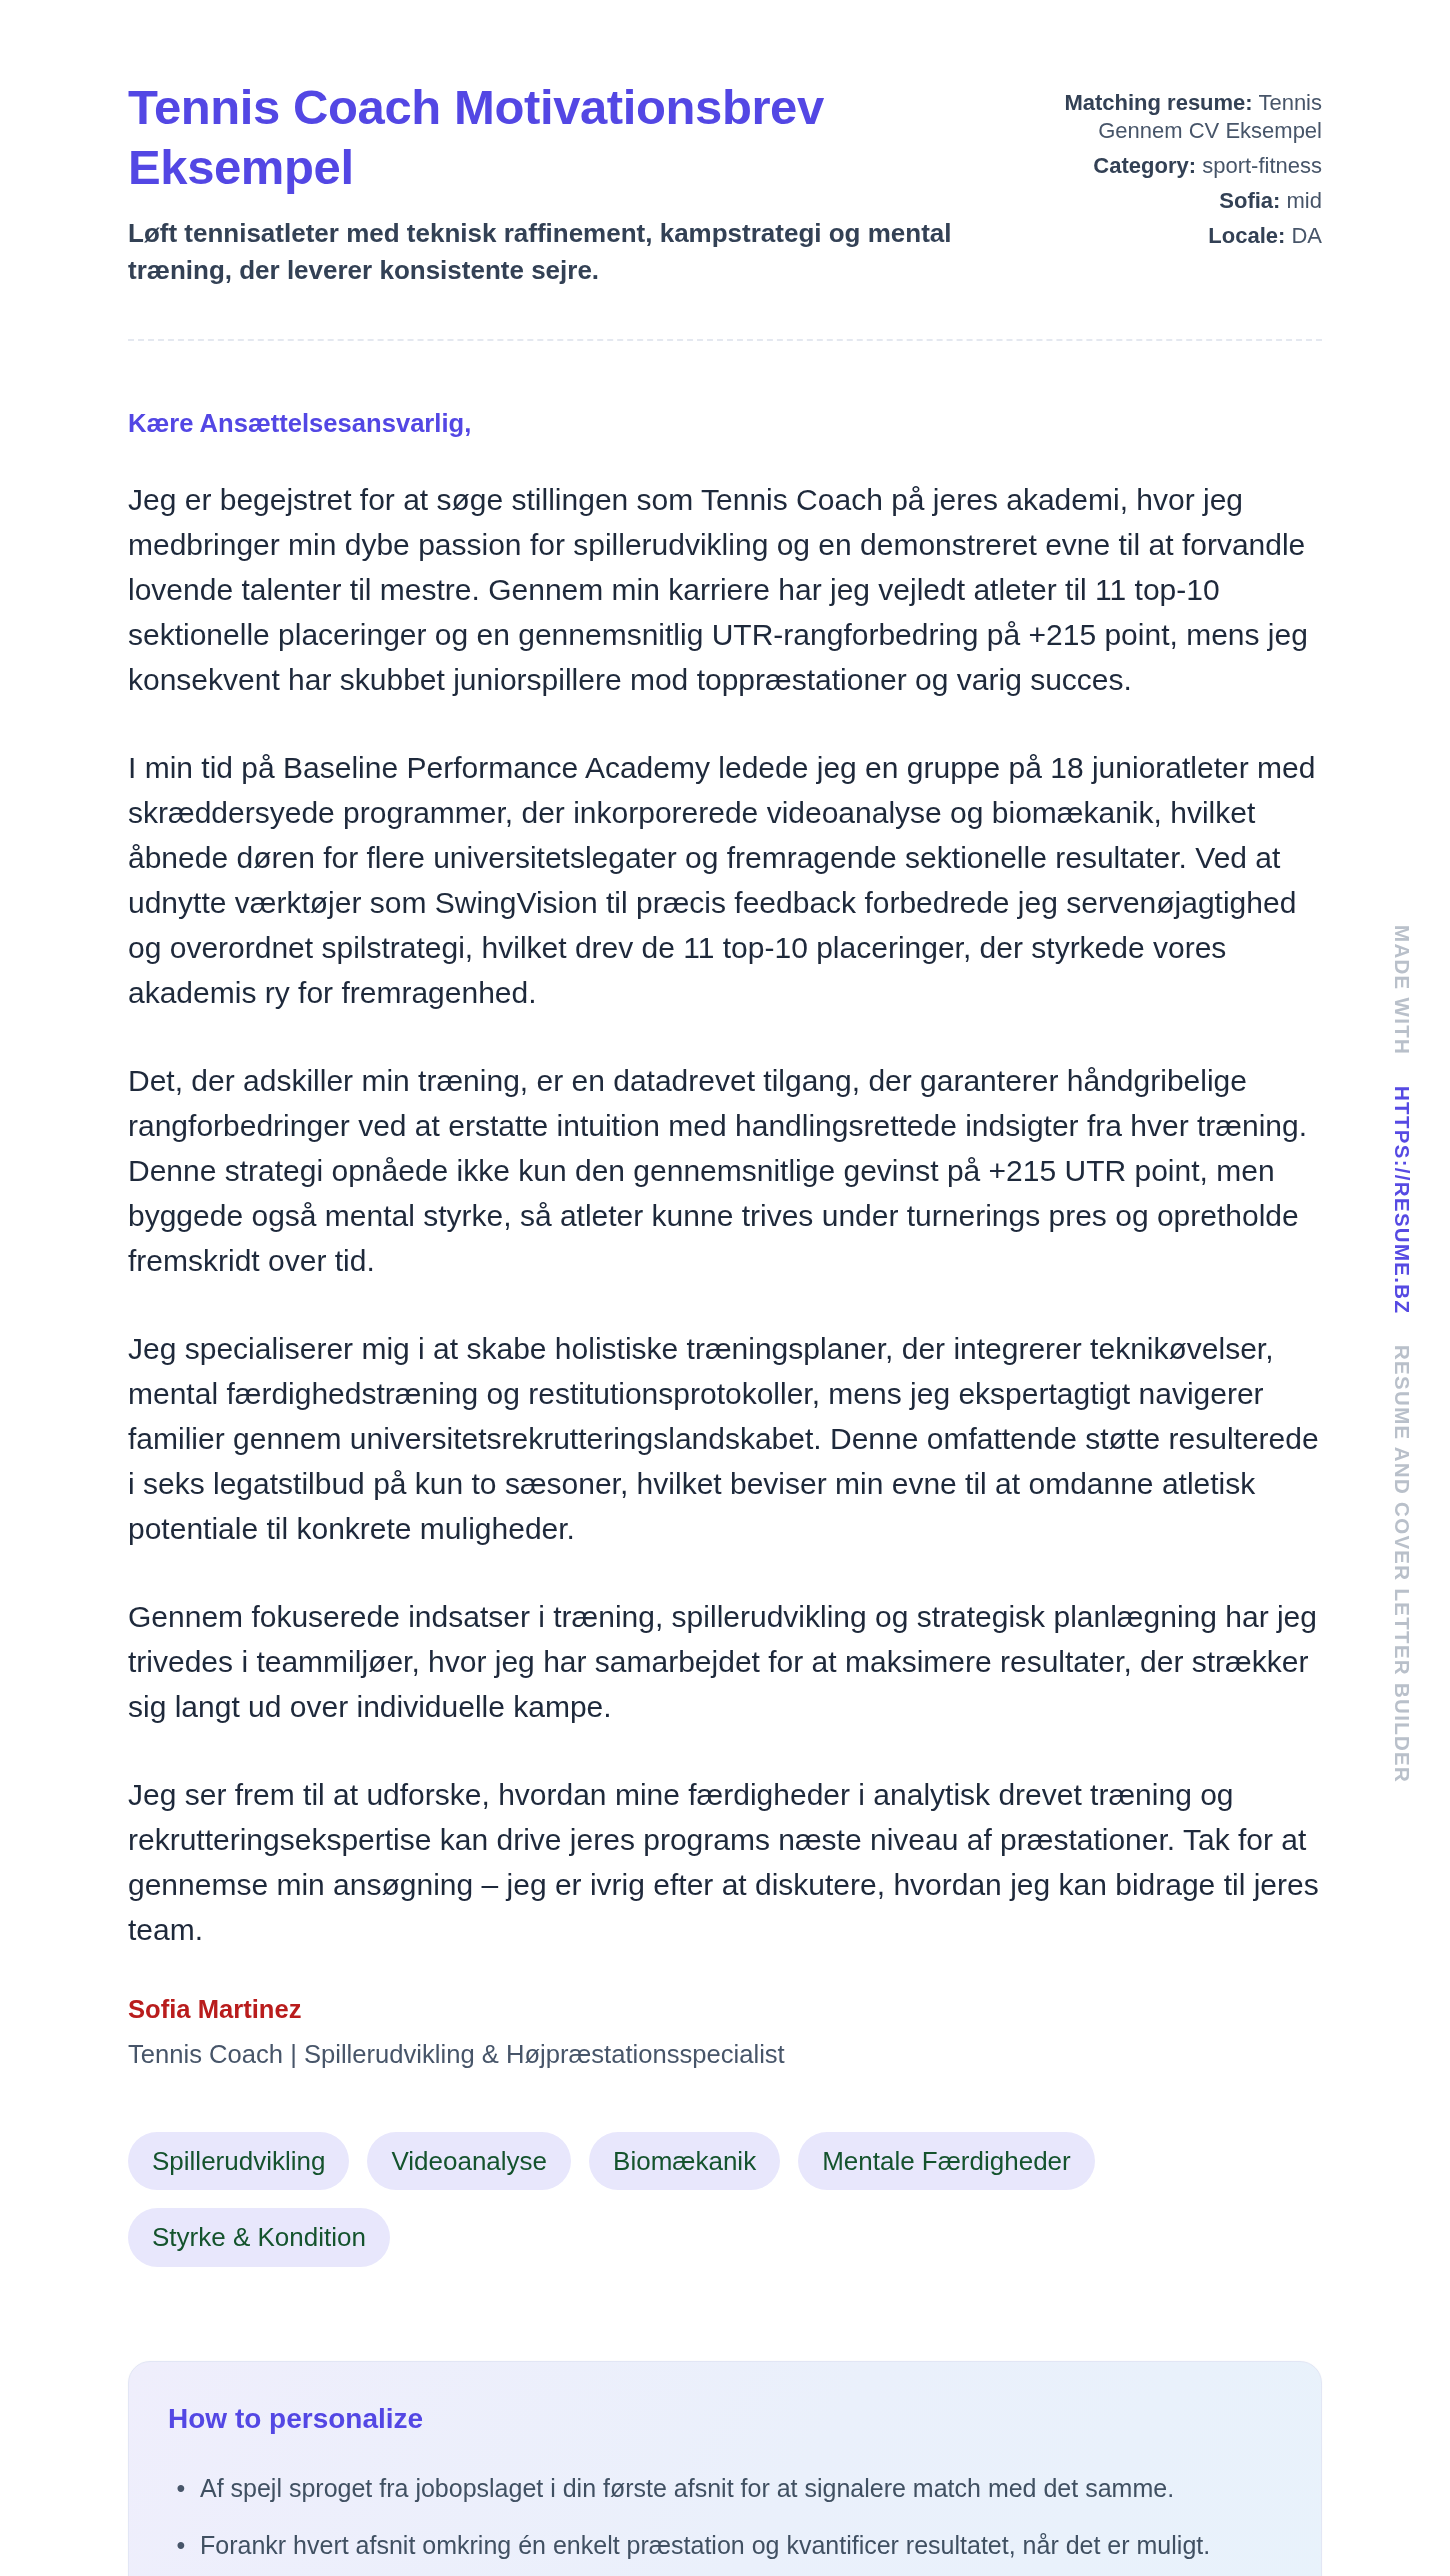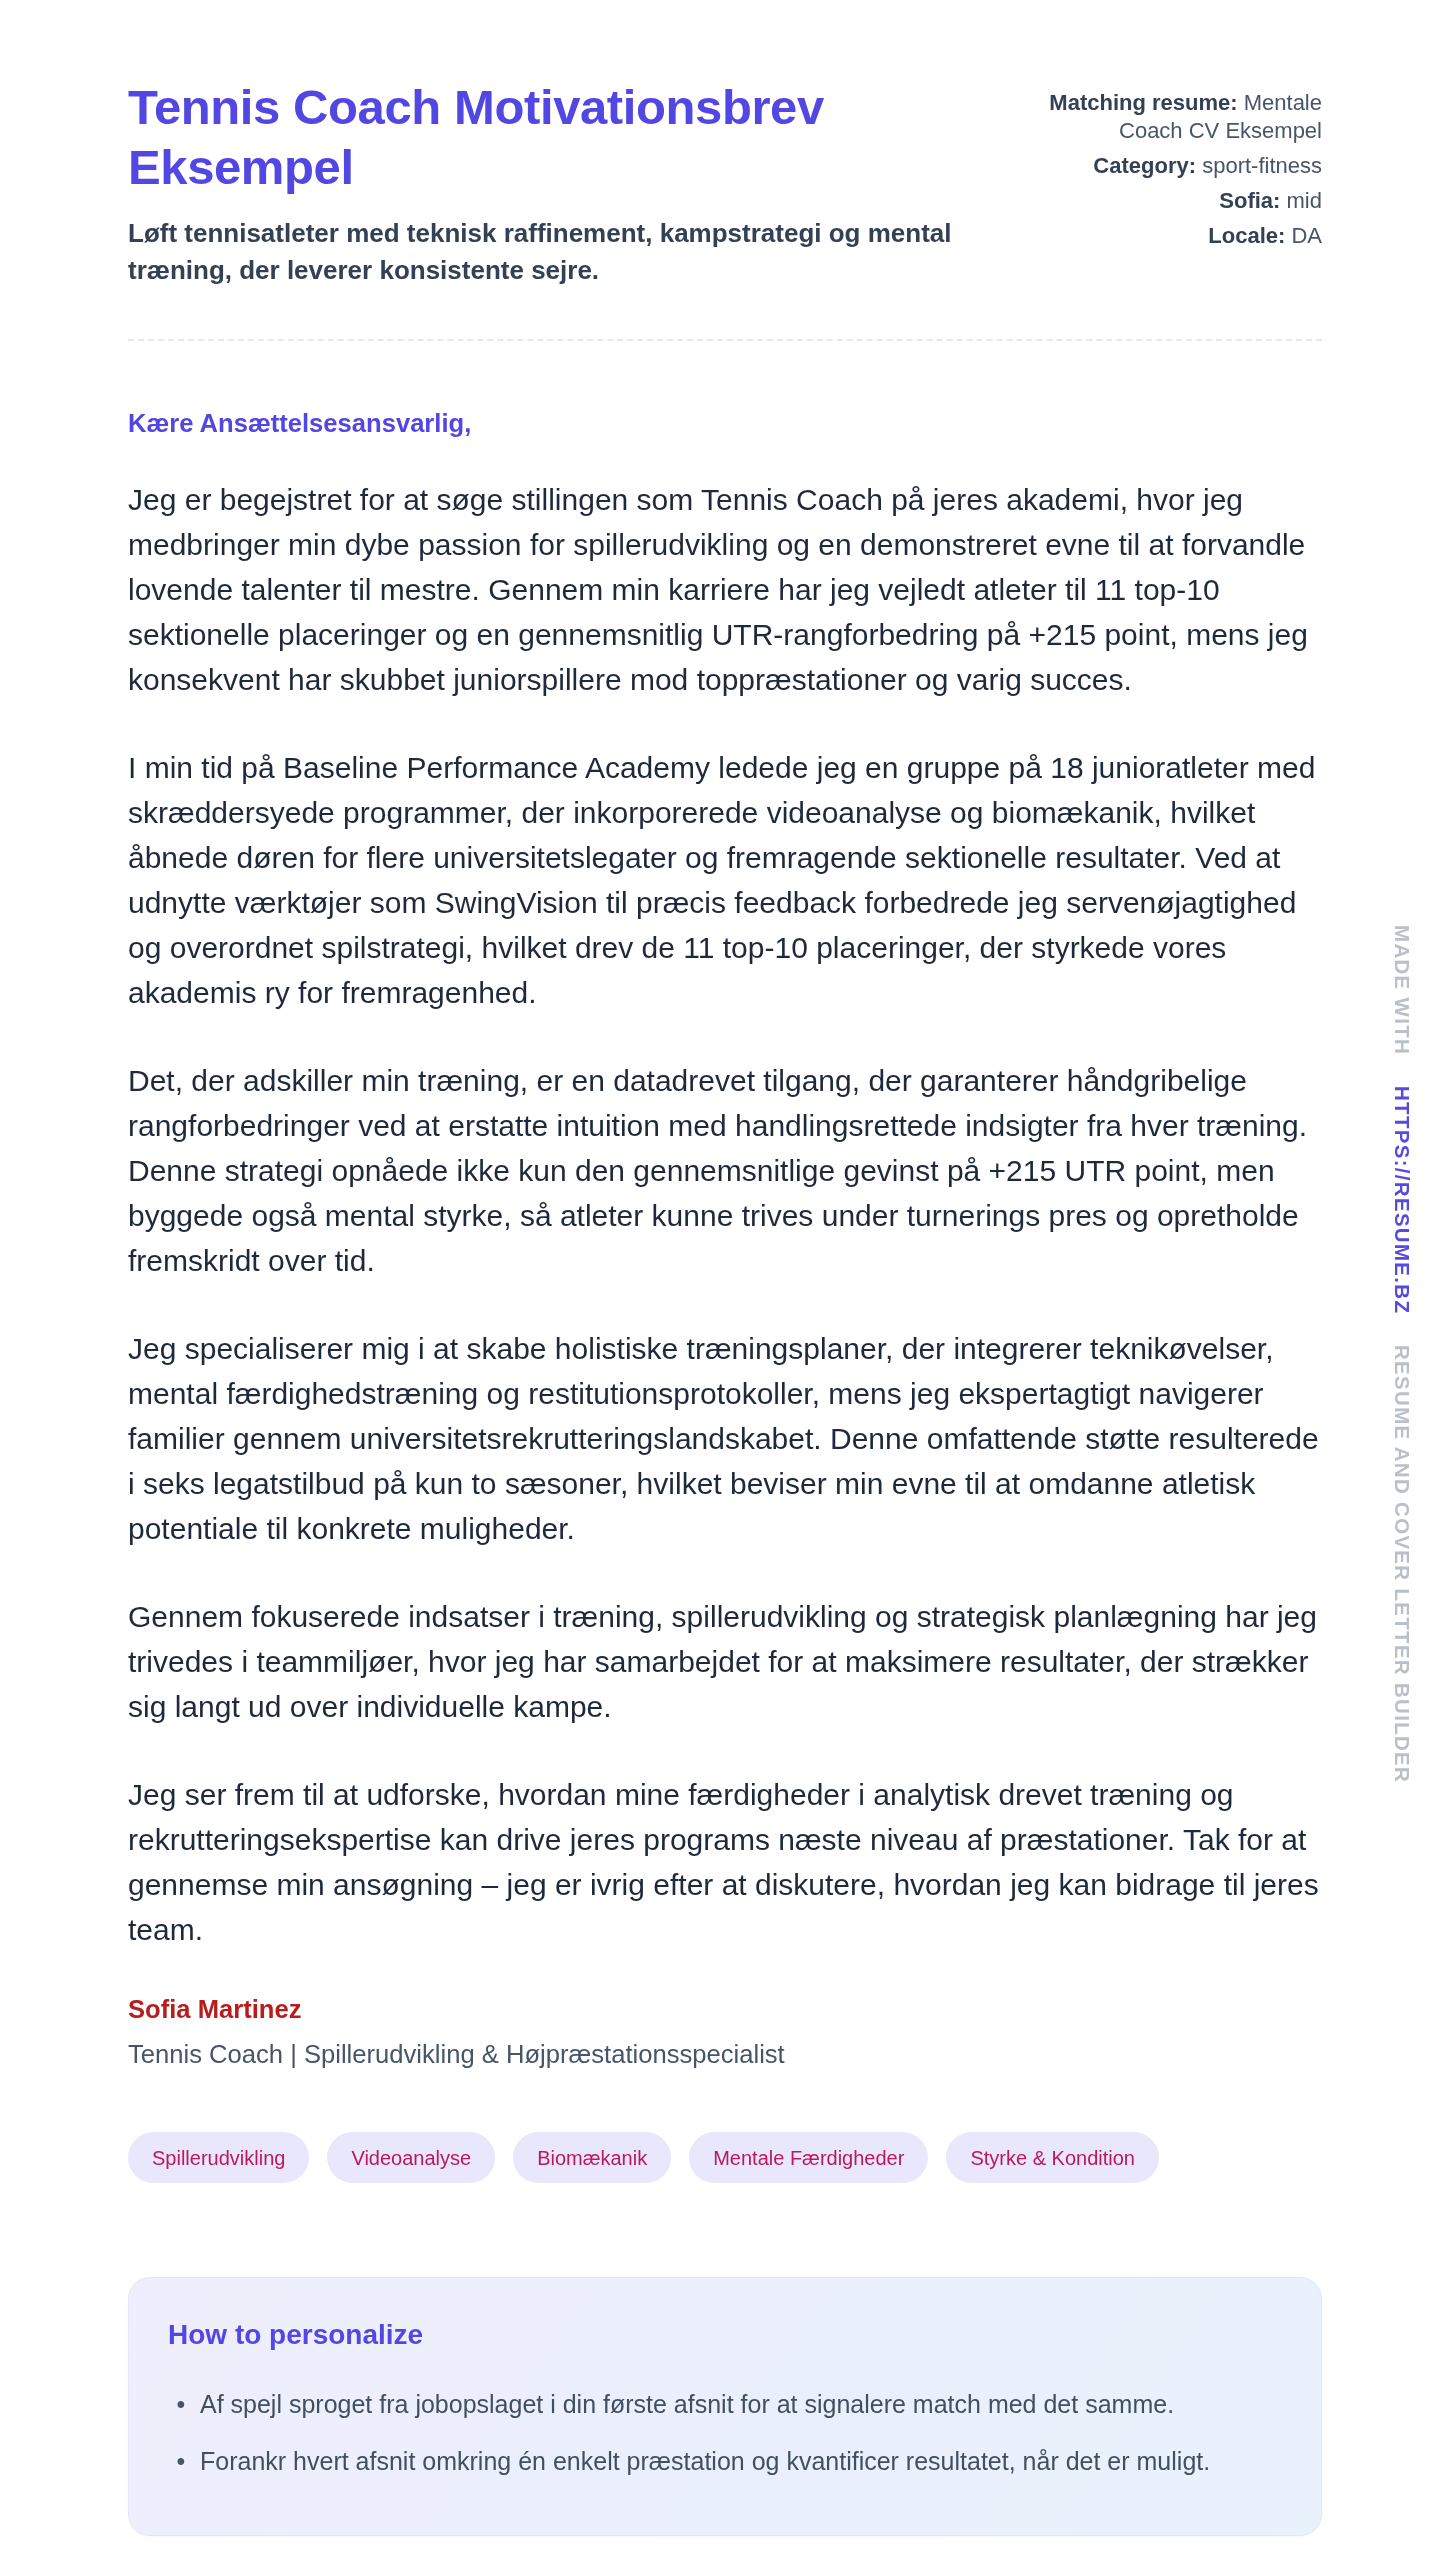--- a/index.html
+++ b/index.html
@@ -77,22 +77,22 @@
   .signature-role {
     font-size: 25.6px;
     color: #475569;
   }
 
   
   .tags { margin-top: 63px; display: flex; flex-wrap: wrap; gap: 18px; }
   .tag {
     display: inline-block;
     background: #e8e7fc;
-    color: #be185d;
-    font-size: 20px;
+    color: #14532d;
+    font-size: 26px;
     line-height: 1.2;
     font-weight: 500;
     padding: 13.6px 24px;
     border-radius: 852px;
     white-space: nowrap;
   }
 
   
   .tips-box {
     margin-top: 94px;
@@ -149,21 +149,21 @@
   <div class="content">
 
     <div class="header">
       <div class="title-block">
         <h1 class="page-title">Tennis Coach Motivationsbrev Eksempel</h1>
         <div class="page-subtitle">Løft tennisatleter med teknisk raffinement, kampstrategi og mental træning, der leverer konsistente sejre.</div>
       </div>
       <div class="meta">
         <div class="meta-row">
           <span class="meta-label">Matching resume:</span>
-          <span class="meta-value">Mentale Coach CV Eksempel</span>
+          <span class="meta-value">Tennis Gennem CV Eksempel</span>
         </div>
         <div class="meta-row">
           <span class="meta-label">Category:</span>
           <span class="meta-value">sport-fitness</span>
         </div>
         <div class="meta-row">
           <span class="meta-label">Sofia:</span>
           <span class="meta-value">mid</span>
         </div>
         <div class="meta-row">

